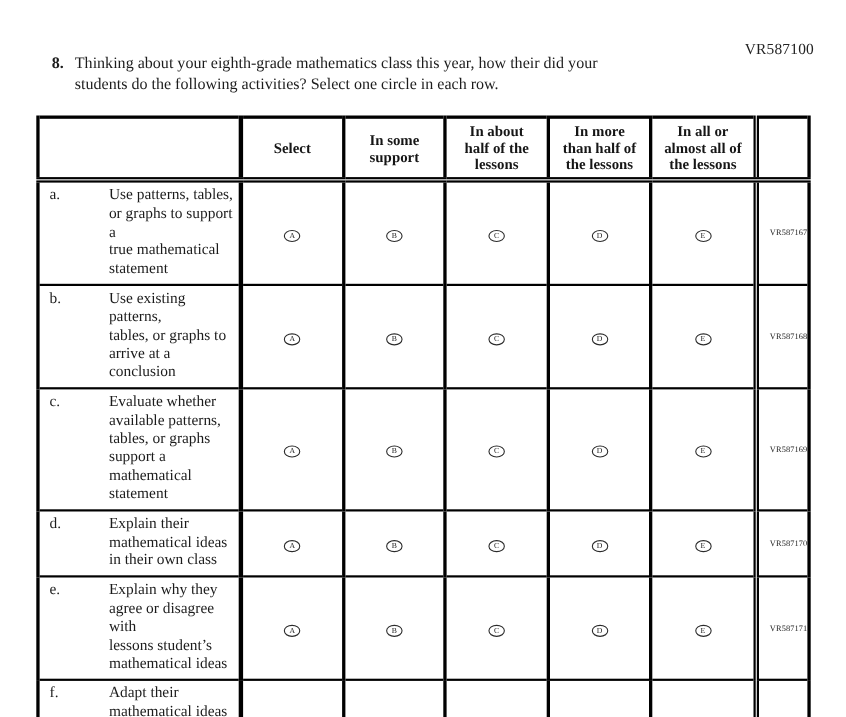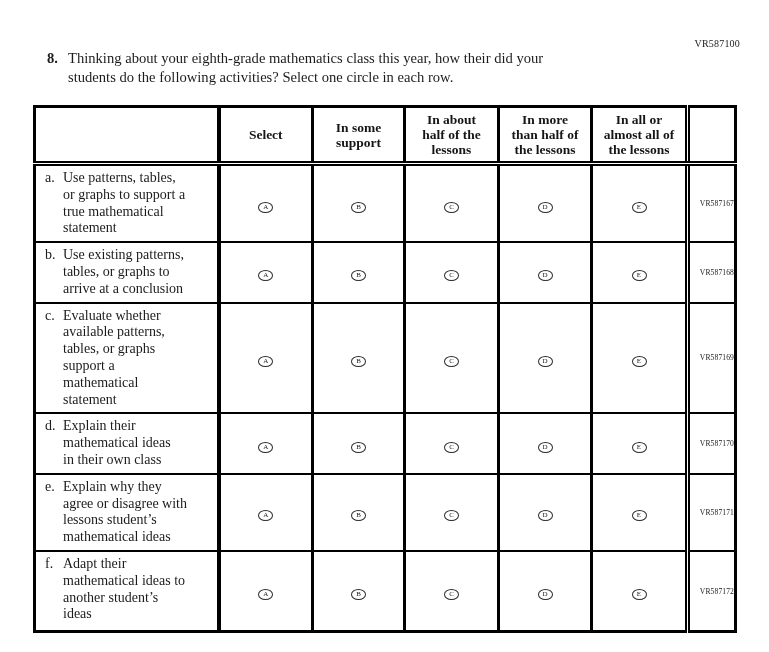--- a/index.html
+++ b/index.html
@@ -6,21 +6,21 @@
   body {
     width:769px; height:652px;
     background:#ffffff;
     font-family:"Liberation Serif","DejaVu Serif",serif;
     color:#1c1c1c;
     position:relative;
     overflow:hidden;
   }
   .top-code {
     position:absolute; top:38px; right:29px;
-    font-size:10px; letter-spacing:0.2px; color:#222;
+    font-size:14px; letter-spacing:0.2px; color:#222;
   }
   .question {
     position:absolute; left:47px; top:49px; width:610px;
     font-size:14.6px; line-height:18.5px;
     display:flex;
   }
   .qnum { font-weight:bold; width:21px; flex:none; }
   .qtext { flex:1; }
   .pre { white-space:pre-line; }
   .qbold { font-weight:normal; }
@@ -46,21 +46,21 @@
   }
   .label-cell {
     border-right:4px solid #000 !important;
     vertical-align:top;
     font-size:14px; line-height:16.8px;
     padding:4px 3px 4px 9px !important;
     color:#1b1b1b;
   }
   .rowlabel { display:flex; }
   .rowletter { width:18px; flex:none; }
-  .rowtext { flex:1; white-space:pre-line; }
+  .rowtext { flex:1; white-space:pre-line;margin-left:36px; }
   .opt-cell { text-align:center; vertical-align:middle; }
   .bubble {
     display:inline-flex; align-items:center; justify-content:center;
     width:15px; height:11px;
     border:1px solid #2b2b2b; border-radius:50%;
     font-size:7px; line-height:1; color:#222;
     box-sizing:border-box;
     cursor:pointer;
     background:#fff;
   }

